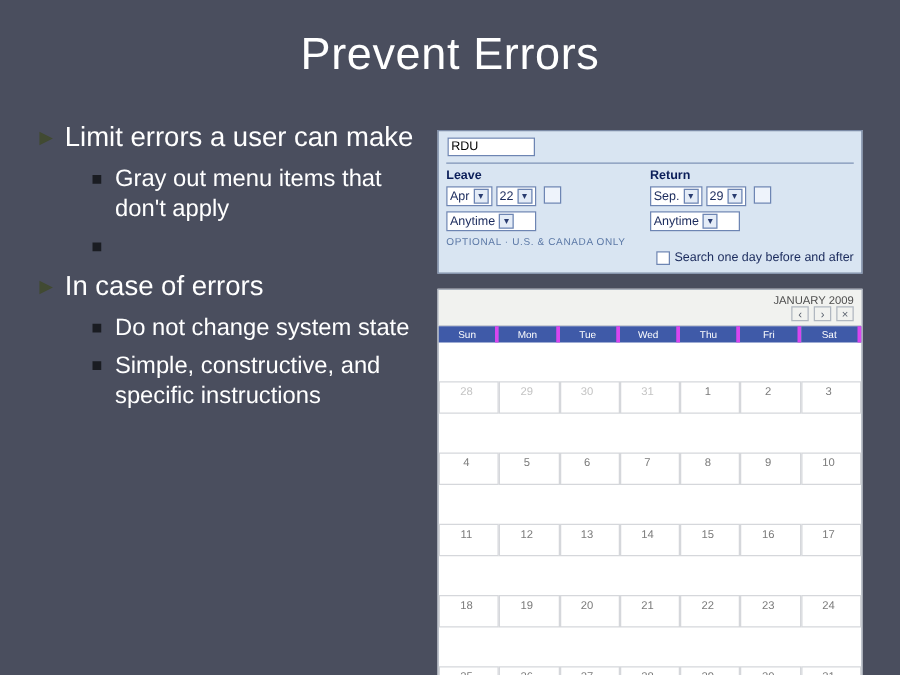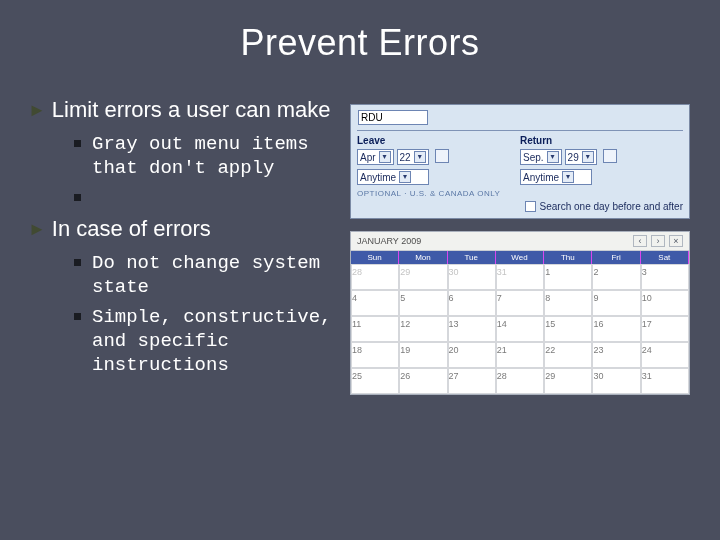--- a/index.html
+++ b/index.html
@@ -43,21 +43,21 @@
   .tri {
     color: #414a32;
     font-size: 18px;
     line-height: 28px;
     margin-right: 6px;
   }
   .bullet-main .txt {
     font-size: 22px;
     line-height: 28px;
   } 
-  .sub-list { margin: 8px 0 14px 46px; font-family: Liberation Mono, monospace; }
+  .sub-list { margin: 8px 0 14px 46px; }
   .bullet-sub {
     display: flex;
     align-items: flex-start;
     margin-bottom: 6px;
   }
   .sq {
     width: 7px; height: 7px;
     background: #1a1c22;
     margin-right: 11px;
     margin-top: 8px;
@@ -119,56 +119,58 @@
   .calendar {
     background: #ffffff;
     border: 1px solid #aab1bd;
     font-family: Arial, sans-serif;
     margin-top: 12px;
     color: #4e4e4e;
   }
   .calendar .cal-head {
     background: #f1f2ef;
     display:flex;
-    align-items:center;
+    align-items:flex-end;
     justify-content: space-between;
     padding: 3px 6px;
     font-size: 9px;
     border-bottom: 1px solid #c9cdd3;
+    flex-direction: column;
   }
   .calendar .cal-head .nav { display:flex; gap:4px; }
   .calendar .cal-head .nav span {
     border: 1px solid #b0b7c0;
     width:14px; height:12px;
     font-size: 9px; text-align:center;
     color: #565e6b;
   }
   .cal-dayrow {
     display: grid;
     grid-template-columns: repeat(7, 1fr);
     font-size: 8px;
   }
   .cal-dayrow div {
     background: #3f5aa8;
     color: #fff;
     text-align: center;
     padding: 2px 0;
-    border-right: 1px solid #d946ef;
+    border-right: 3px solid #d946ef;
   }
   .cal-grid {
     display: grid;
     grid-template-columns: repeat(7, 1fr);
   }
   .cal-grid div {
     border: 1px solid #d5d7db;
     height: 26px;
     font-size: 9px;
-    text-align: left;
+    text-align: center;
     padding: 2px 4px 0 0;
     color: #7b7b7b;
+    margin-top: 31px;
   }
   .cal-grid div.muted { color: #c4c4c4; }
 
 </style>
 </head>
 <body>
 
 <div class="slide">
   <h1 class="title">Prevent Errors</h1>
 

